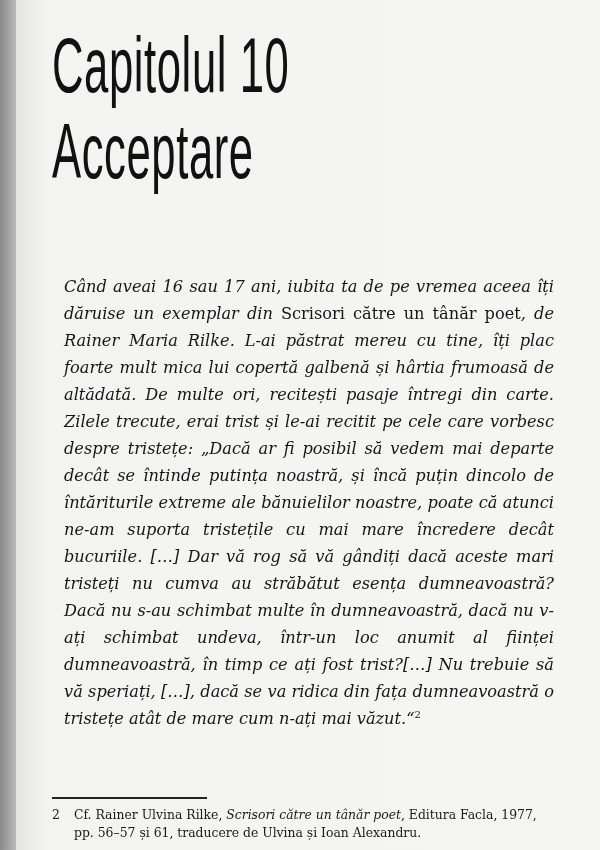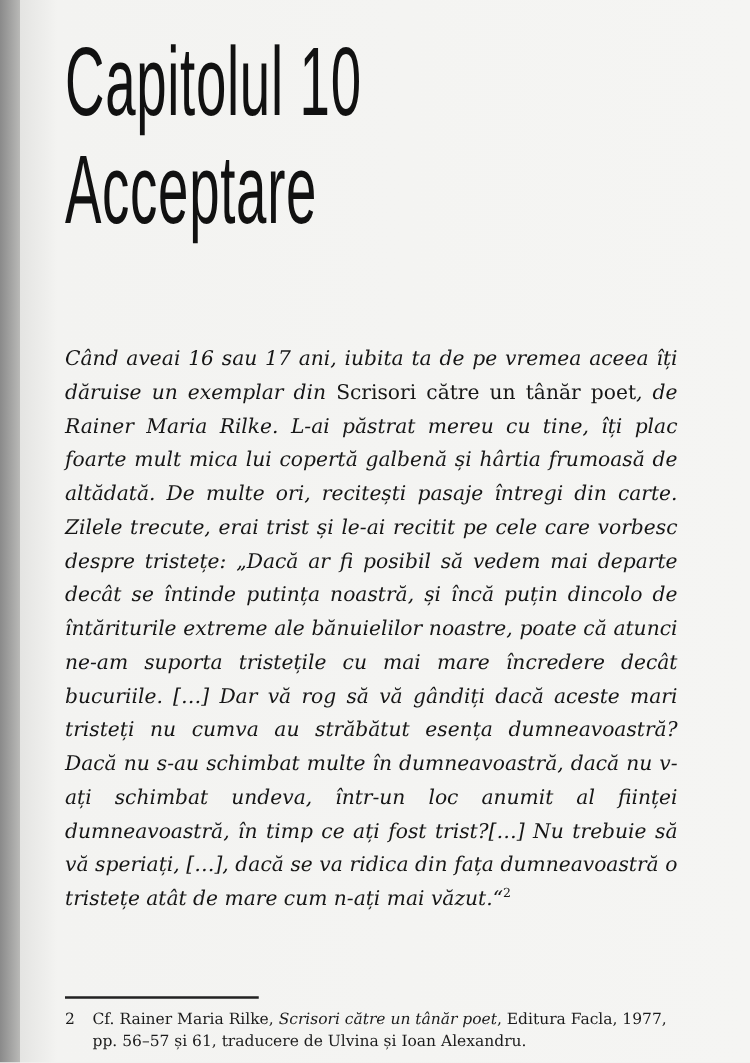--- a/index.html
+++ b/index.html
@@ -23,21 +23,21 @@
     font-weight: normal;
     font-size: 78px;
     line-height: 86px;
     color: #111;
     transform: scaleX(0.56);
     transform-origin: left top;
     white-space: nowrap;
     letter-spacing: 1px;
   }
   .body-text {
-    position: absolute; left: 52px; top: 273px; width: 490px;
+    position: absolute; left: 64px; top: 273px; width: 490px;
     font-family: "DejaVu Serif", serif;
     font-style: italic;
     font-size: 16.2px;
     line-height: 27px;
     text-align: justify;
     color: #161616;
   }
   .body-text p { margin: 0; }
   .body-text p.indent { text-indent: 22px; }
   .roman { font-style: normal; }
@@ -67,14 +67,14 @@
 </div>
 
 <div class="body-text">
   <p><span>Când aveai 16 sau 17 ani, iubita ta de pe vremea aceea îți dăruise un exemplar din </span><span class="roman">Scrisori către un tânăr poet</span><span>, de Rainer Maria Rilke. L-ai păstrat mereu cu tine, îți plac foarte mult mica lui copertă galbenă și hârtia frumoasă de altădată. De multe ori, recitești pasaje întregi din carte. Zilele trecute, erai trist și le-ai recitit pe cele care vorbesc despre tristețe: „Dacă ar fi posibil să vedem mai departe decât se întinde putința noastră, și încă puțin dincolo de întăriturile extreme ale bănuielilor noastre, poate că atunci ne-am suporta tristețile cu mai mare încredere decât bucuriile. […] Dar vă rog să vă gândiți dacă aceste mari tristeți nu cumva au străbătut esența dumneavoastră? Dacă nu s-au schimbat multe în dumneavoastră, dacă nu v-ați schimbat undeva, într-un loc anumit al ființei dumneavoastră, în timp ce ați fost trist?[…] Nu trebuie să vă speriați, […], dacă se va ridica din fața dumneavoastră o tristețe atât de mare cum n-ați mai văzut.“</span><sup class="fn">2</sup></p>
 </div>
 
 <div class="rule"></div>
 
 <div class="footnote">
   <span class="fn-num">2</span>
-  <div class="fn-body"><span>Cf. Rainer Maria Rilke, </span><i>Scrisori către un tânăr poet</i><span>, Editura Facla, 1977, pp. 56–57 și 61, traducere de Ulvina și Ioan Alexandru.</span></div>
+  <div class="fn-body"><span>Cf. Rainer Ulvina Rilke, </span><i>Scrisori către un tânăr poet</i><span>, Editura Facla, 1977, pp. 56–57 și 61, traducere de Ulvina și Ioan Alexandru.</span></div>
 </div>
 
 </body></html>

